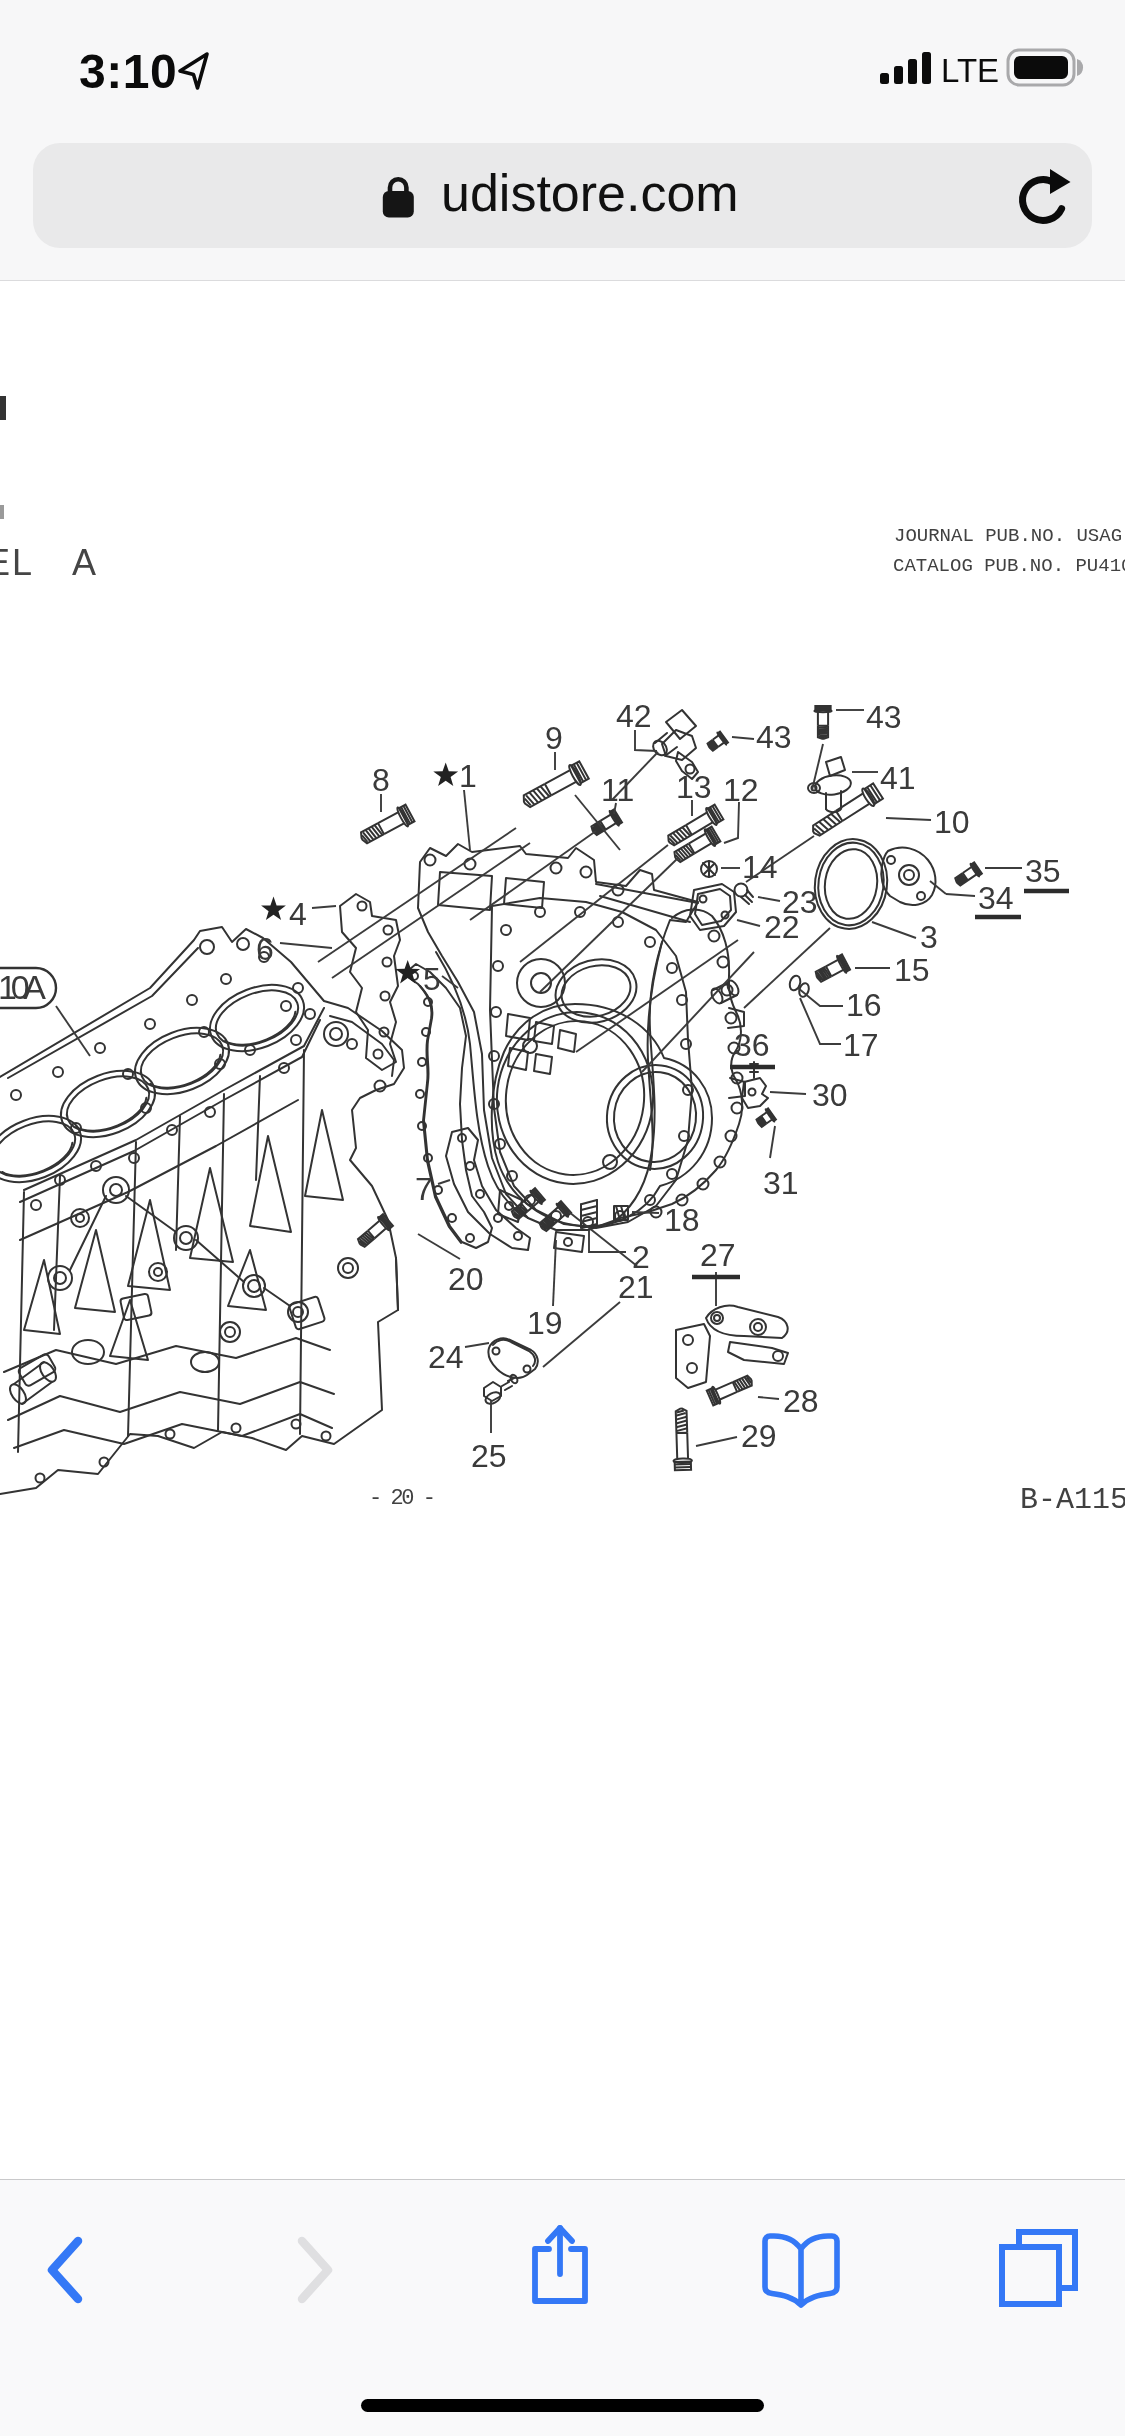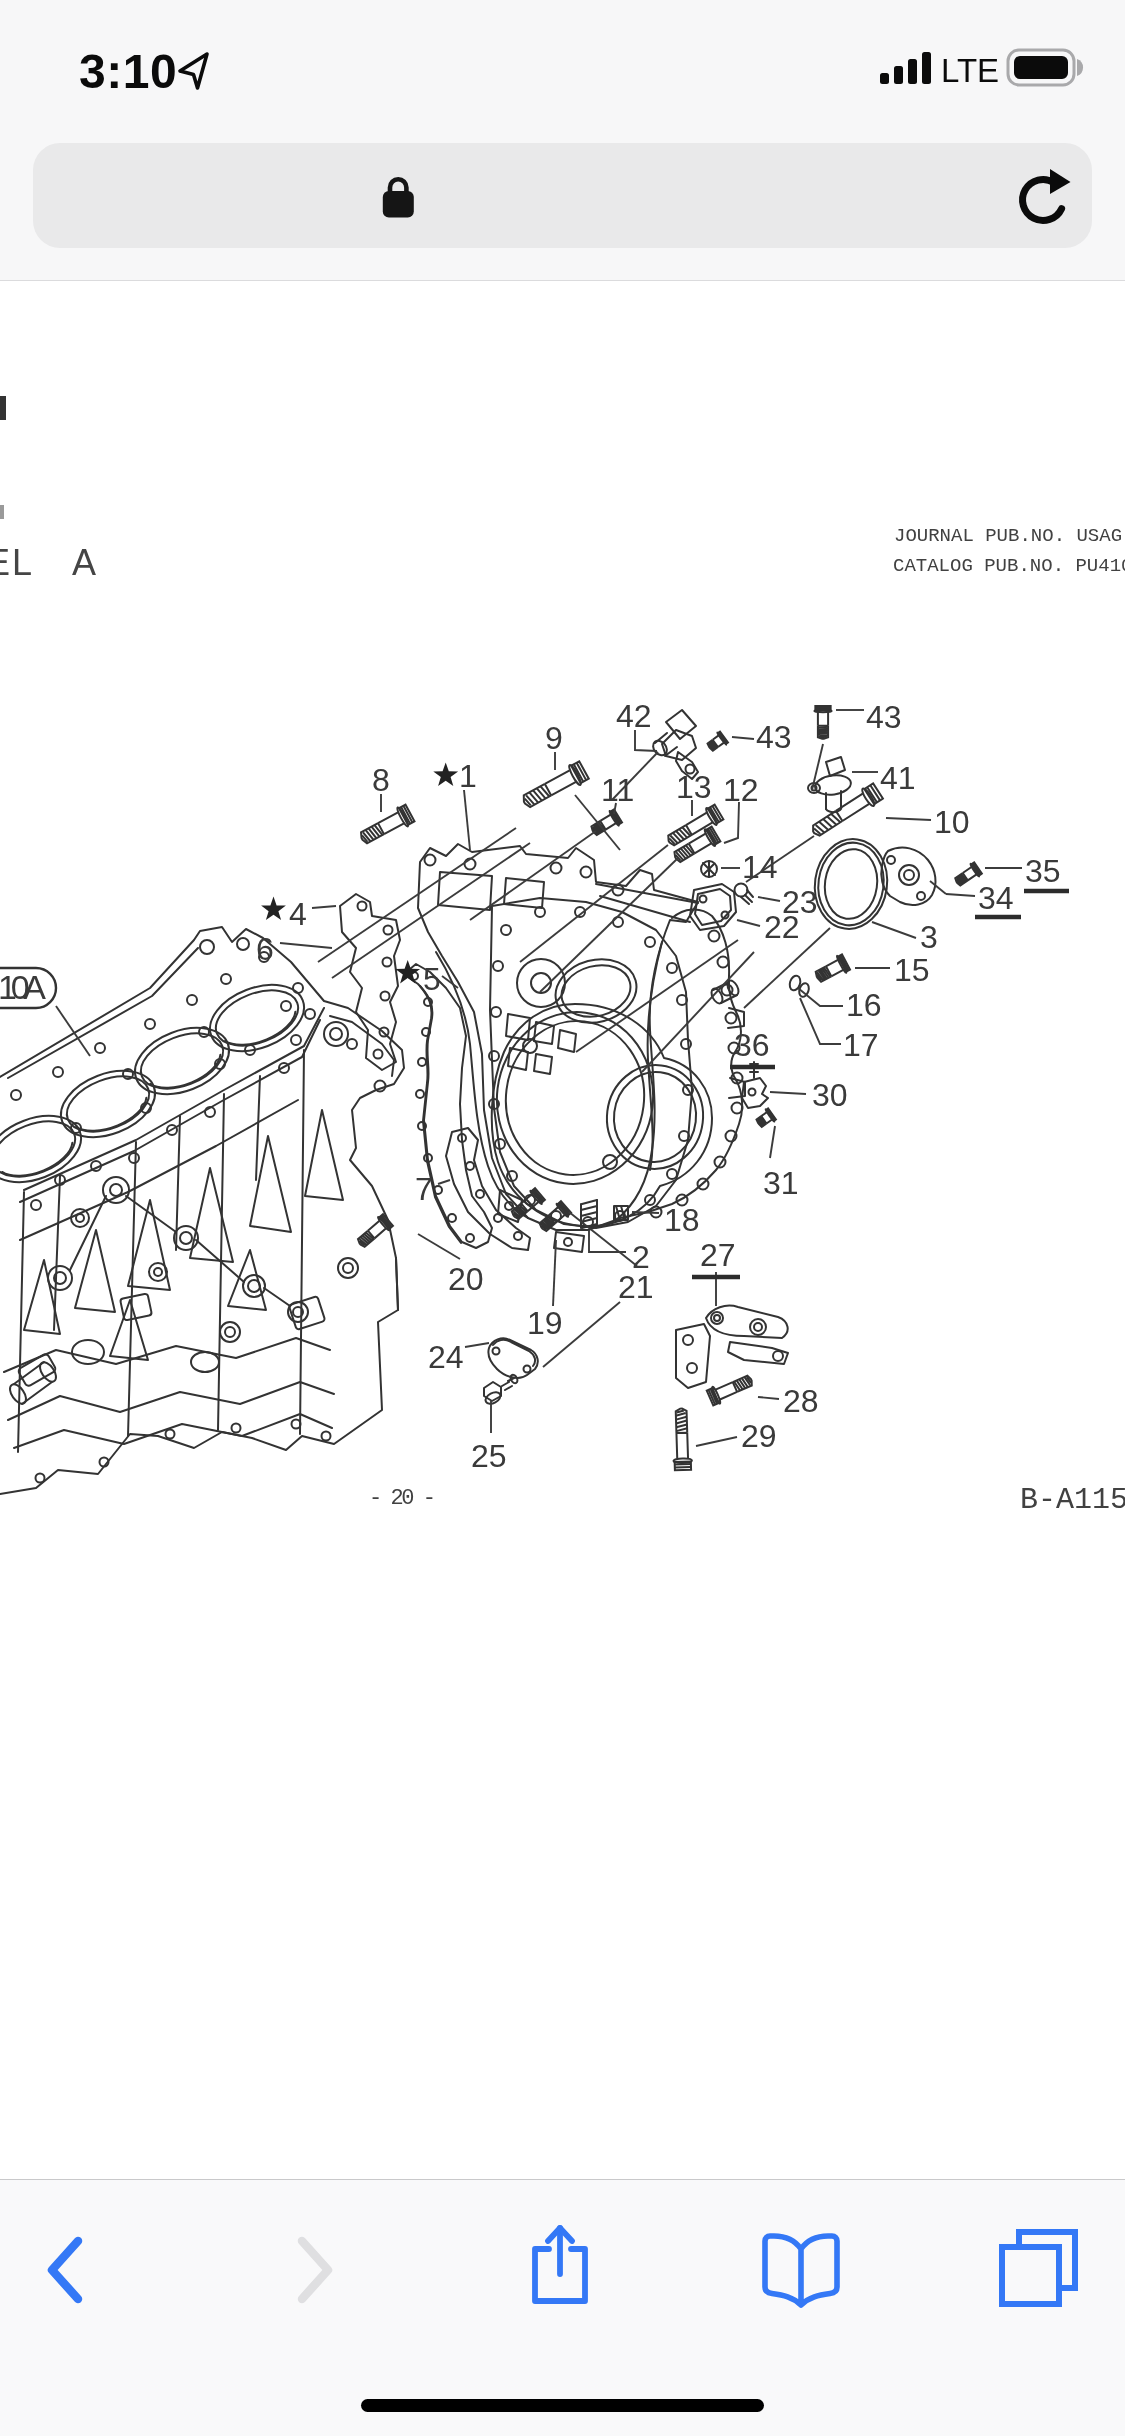--- a/index.html
+++ b/index.html
@@ -37,20 +37,21 @@
   <path d="M 1077,59 a 9,9 0 0 1 0,17 Z" fill="#A9A9AB"></path>
 
   <rect x="382.8" y="191" width="31" height="26.5" rx="6" fill="#151515"></rect>
   <path d="M 390,193 v -5.5 a 8.2,8.2 0 0 1 16.4,0 v 5.5" fill="none" stroke="#151515" stroke-width="4.6"></path>
 
   <g fill="none" stroke="#0b0b0b" stroke-width="7" stroke-linecap="round">
     <path d="M 1053.9,182.6 A 20.5,20.5 0 1 0 1061.6,208.7"></path>
   </g>
   <path d="M 1050,169 L 1050,194 L 1070.5,182 Z" fill="#0b0b0b"></path>
 </svg>
+<div id="urltext">udistore.com</div>
 
 <svg id="diagram" width="1125" height="1900" viewBox="0 0 1125 1900" style="top:281px" class="ink">
 
 <g transform="translate(0,-281)">
 <defs>
 <g id="bolt" fill="none" stroke="#333" stroke-width="2">
  <path d="M0,-9 L13,-9 L13,9 L0,9 Z"></path>
  <path d="M4.2,-9 L4.2,9 M8.8,-9 L8.8,9"></path>
  <ellipse cx="14.5" cy="0" rx="3.6" ry="10.2"></ellipse>
  <path d="M18,-6 L58,-6 M18,6 L58,6 M58,-6 L58,6"></path>

